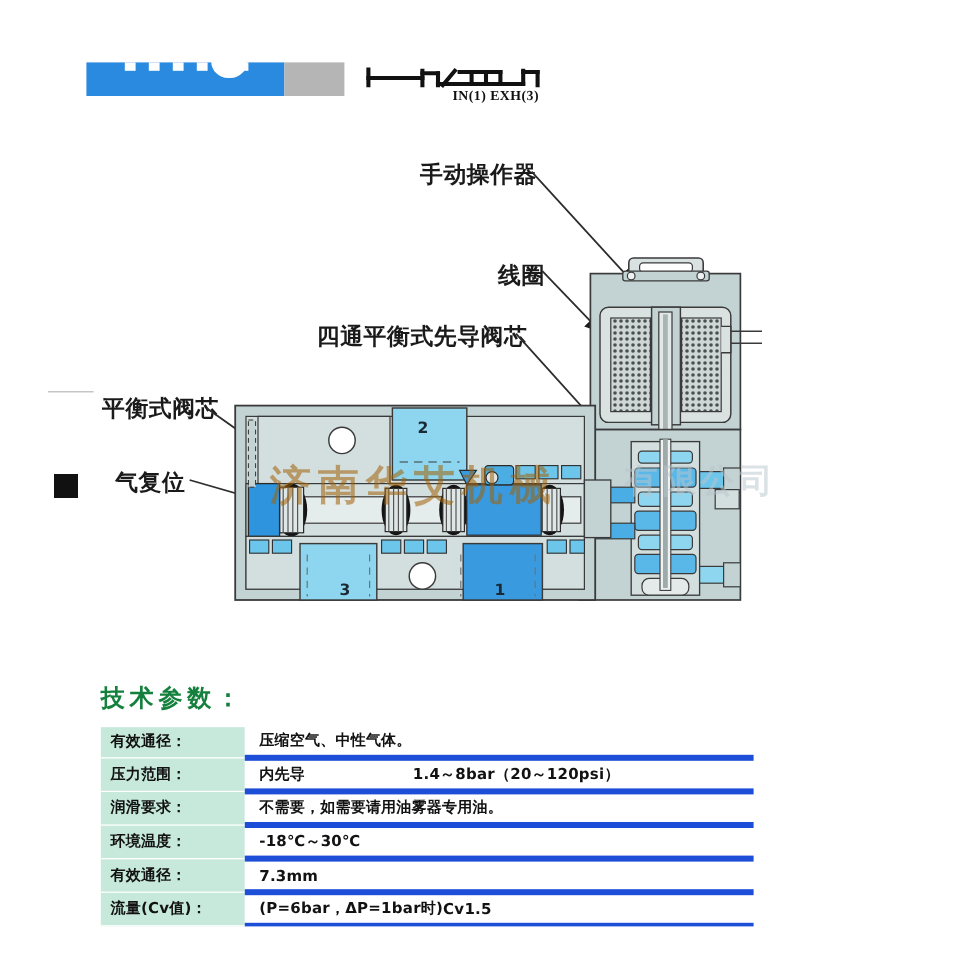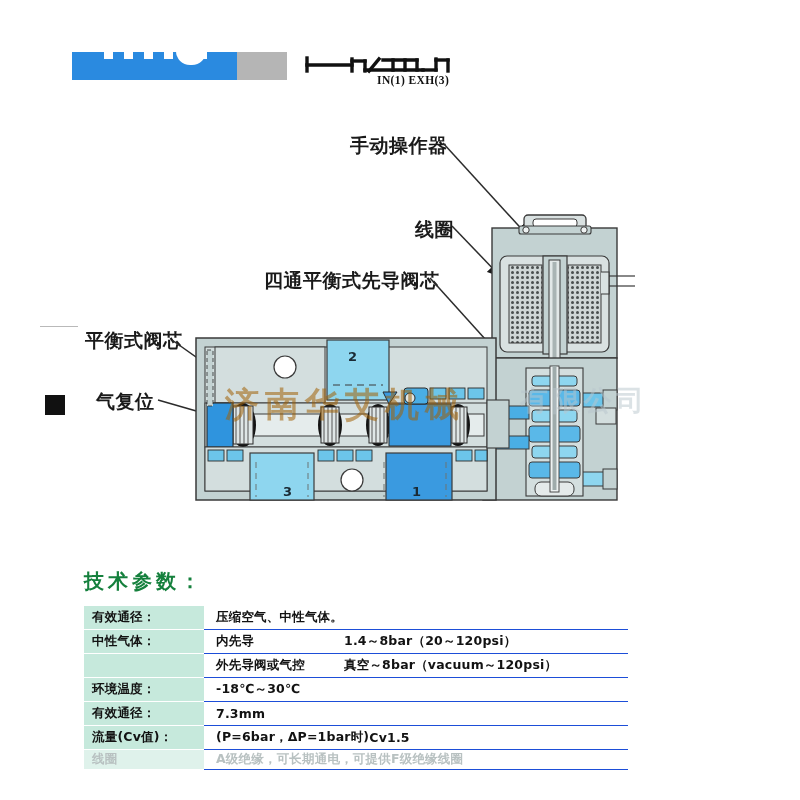--- a/index.html
+++ b/index.html
@@ -63,21 +63,21 @@
     position:absolute;left:84px;top:558px;
     font-size:20px;font-weight:700;color:#15803d;letter-spacing:4px;
   }
   .spec-table{
     position:absolute;left:84px;top:596px;width:544px;
     border-collapse:collapse;table-layout:fixed;
   }
   .spec-table td{
     font-size:12.5px;color:#121212;font-weight:700;
     padding:1px 0 1px 6px;height:21px;vertical-align:middle;
-    border-bottom:1px solid #1d4ed8;letter-spacing:.2px;
+    border-bottom:5px solid #1d4ed8;letter-spacing:.2px;
   }
   .spec-table td.k{
     width:112px;background:#c6e9dc;border-bottom:1px solid #ffffff;
     padding-left:8px;
   }
   .spec-table td.v{background:#ffffff;padding-left:12px;}
   .spec-table tr.clipped td{
     height:13px;overflow:hidden;
     color:#7f8f8f;
   }
@@ -326,34 +326,34 @@
       <tr>
         <td class="k">有效通径：</td>
         <td class="v">
           <div class="vrow">
             <span class="a">压缩空气、中性气体。</span>
             <span class="b"></span>
           </div>
         </td>
       </tr>
       <tr>
-        <td class="k">中性气体：</td>
+        <td class="k">压力范围：</td>
         <td class="v">
           <div class="vrow">
             <span class="a">内先导</span>
             <span class="b">1.4～8bar（20～120psi）</span>
           </div>
         </td>
       </tr>
       <tr>
-        <td class="k"></td>
-        <td class="v">
-          <div class="vrow">
-            <span class="a">外先导阀或气控</span>
-            <span class="b">真空～8bar（vacuum～120psi）</span>
+        <td class="k">润滑要求：</td>
+        <td class="v">
+          <div class="vrow">
+            <span class="a">不需要，如需要请用油雾器专用油。</span>
+            <span class="b"></span>
           </div>
         </td>
       </tr>
       <tr>
         <td class="k">环境温度：</td>
         <td class="v">
           <div class="vrow">
             <span class="a">-18℃～30℃</span>
             <span class="b"></span>
           </div>

